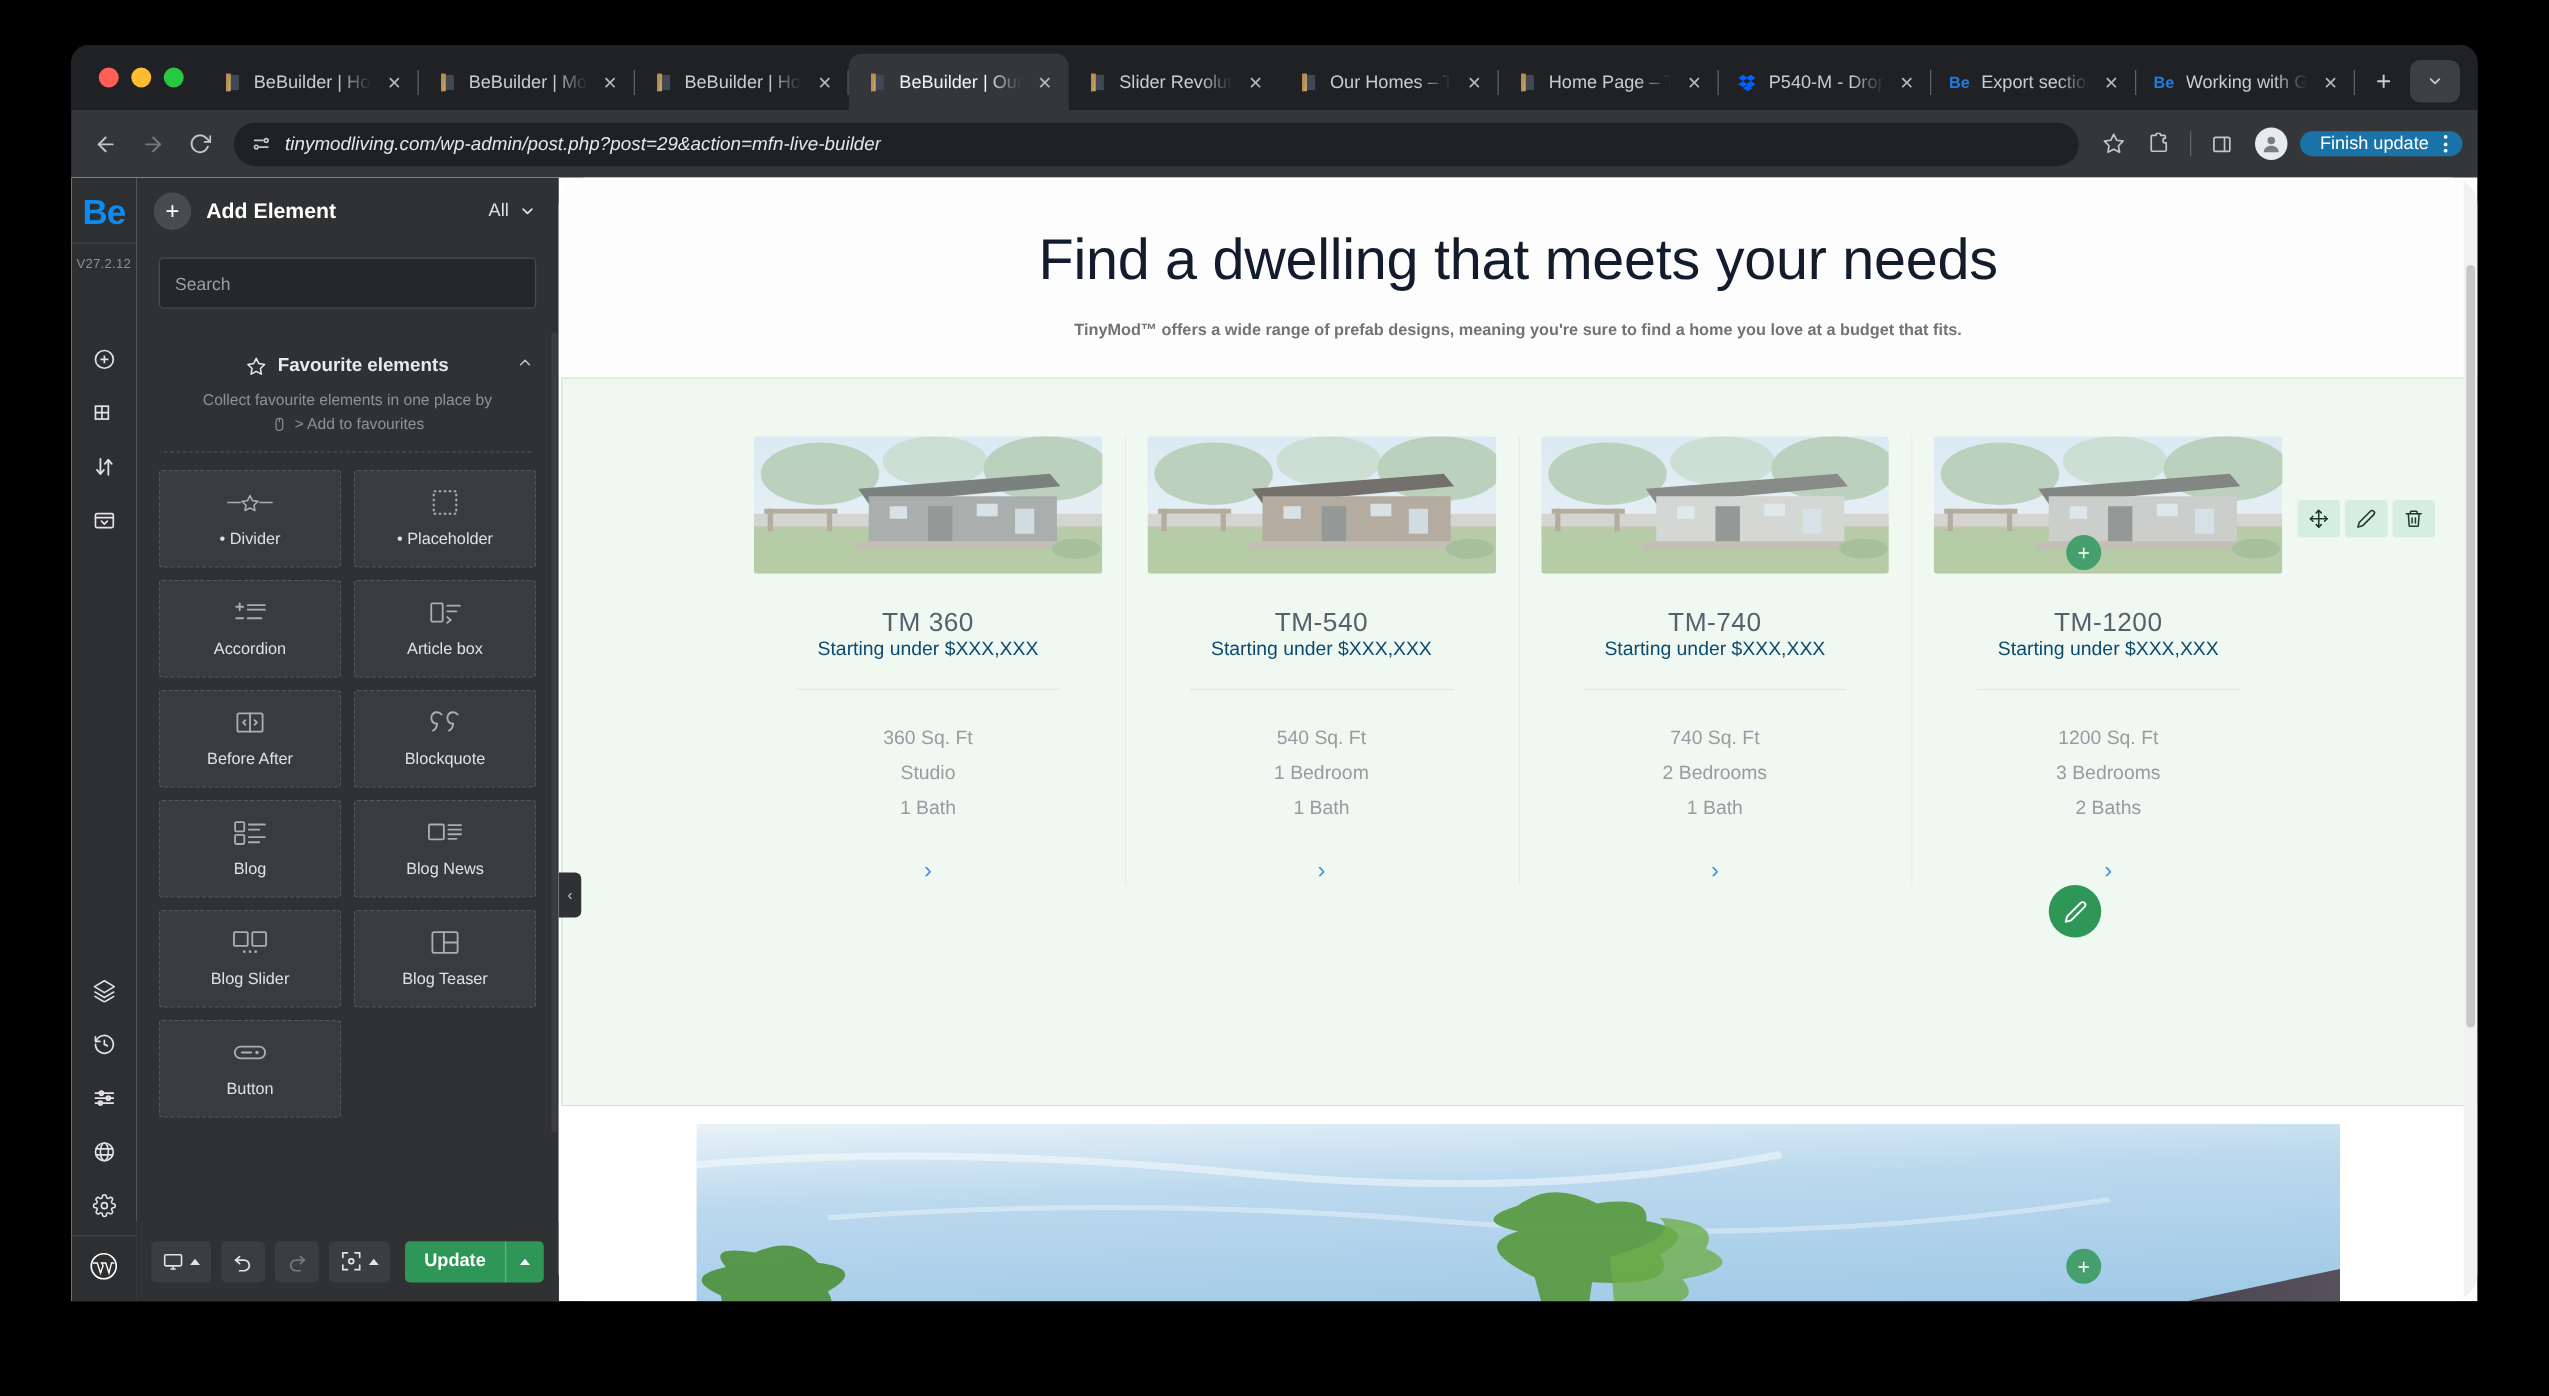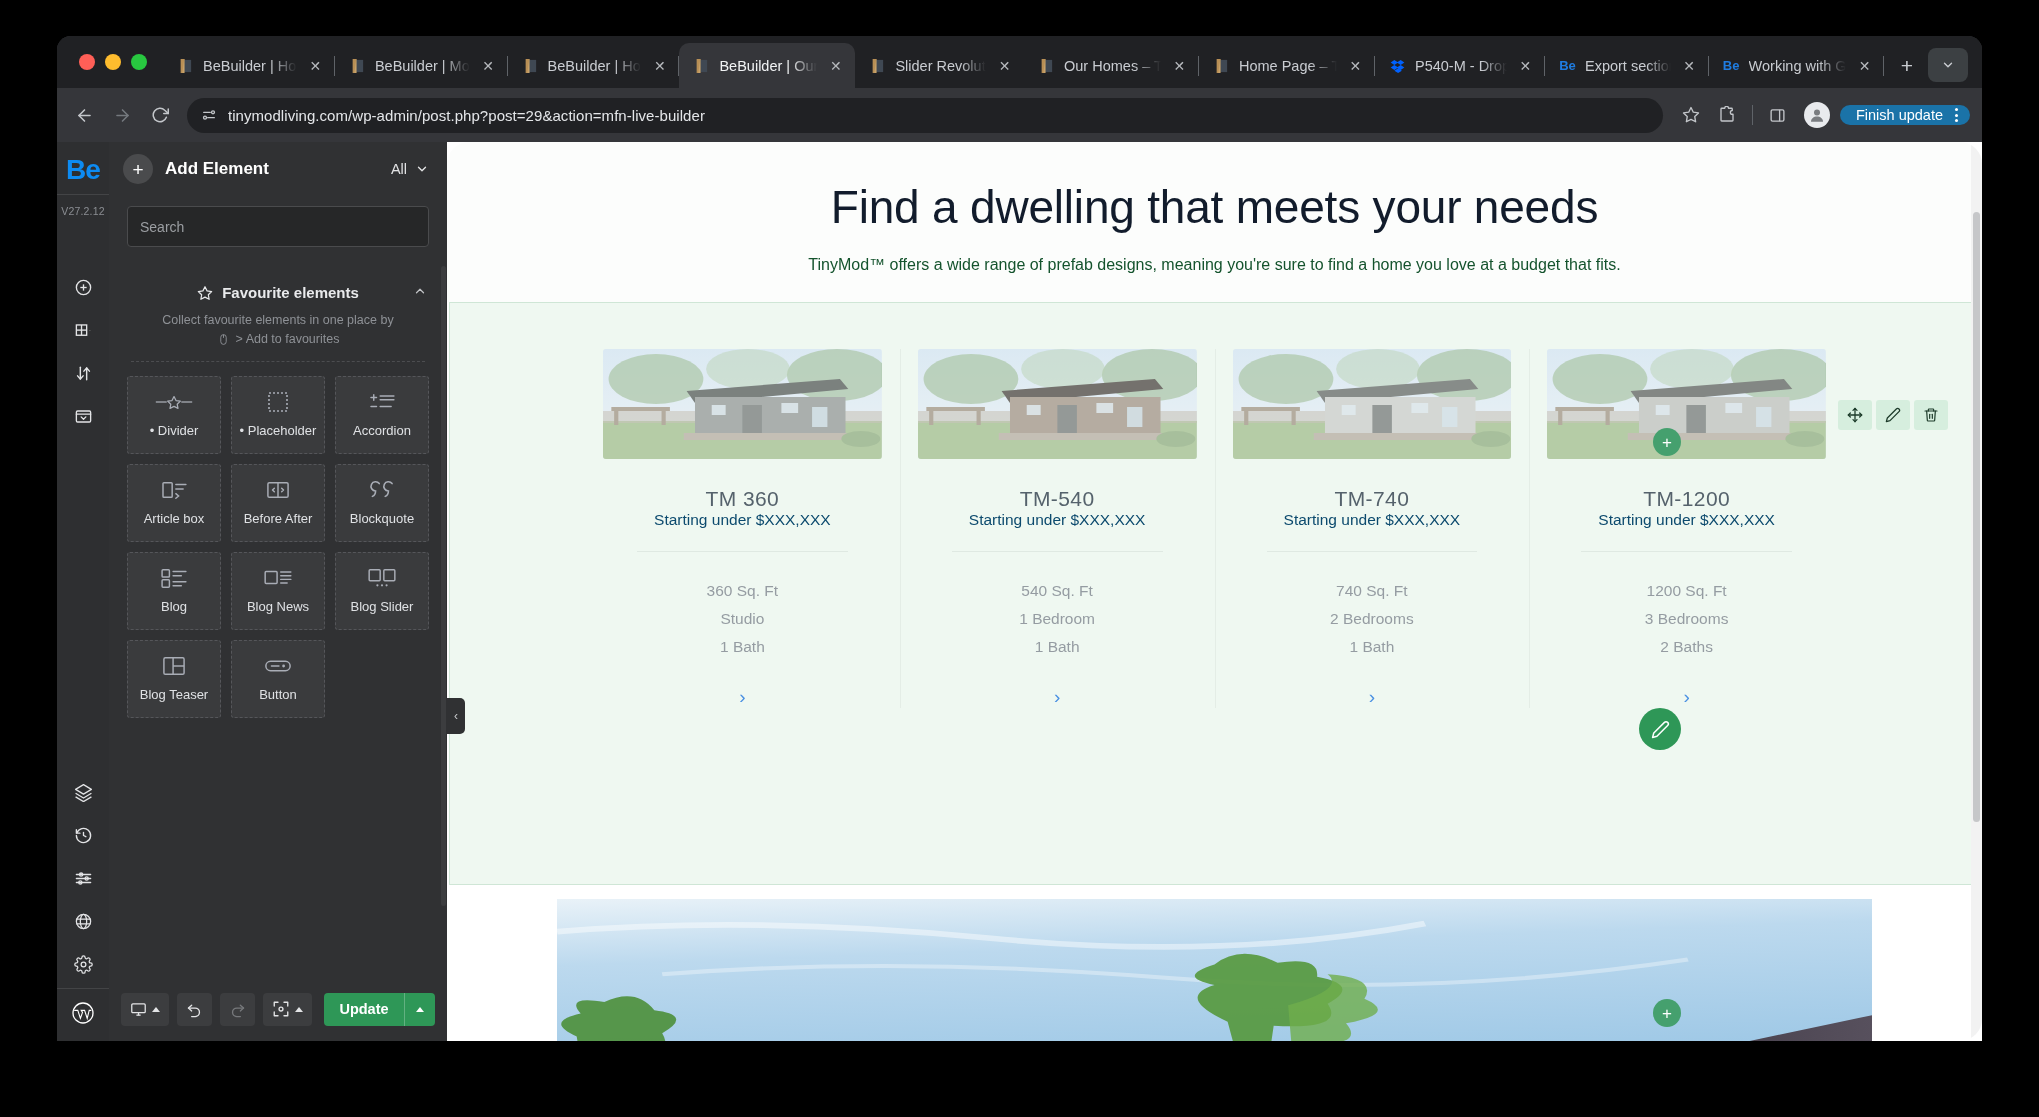--- a/index.html
+++ b/index.html
@@ -100,20 +100,21 @@
   #omnibox {
     flex: 1;
     height: 35px;
     background: #202124;
     border-radius: 18px;
     display: flex; align-items: center;
     padding: 0 14px;
     margin: 0 8px 0 6px;
     gap: 11px;
     min-width: 0;
+    font-style: italic;
   }
   #omnibox .url {
     font-size: 15px; color: #e4e6e9;
     white-space: nowrap; overflow: hidden; text-overflow: ellipsis;
     letter-spacing: 0.05px;
   }
   .tb-icon {
     width: 32px; height: 32px; flex: none;
     display: flex; align-items: center; justify-content: center;
     color: #c3c6ca;
@@ -212,21 +213,21 @@
     gap: 9px; margin-top: 37px; position: relative;
   }
   #fav-head .lbl { font-size: 15px; font-weight: bold; color: #e9eaec; }
   #fav-chevron { position: absolute; right: 6px; color: #c2c4c7; }
   #fav-desc { text-align: center; font-size: 12.5px; color: #8e9196; margin-top: 10px; line-height: 1.5; }
   #fav-desc .line2 { display: flex; align-items: center; justify-content: center; gap: 6px; }
   #fav-divider { border-top: 1px dashed #4c4d50; margin: 12px 8px 0; }
 
   #element-grid {
     display: grid;
-    grid-template-columns: 1fr 1fr 1fr;
+    grid-template-columns: 1fr 1fr;
     gap: 10px;
     margin-top: 14px;
     padding: 0 4px;
   }
   .el-card {
     border: 1px dashed #55565a;
     background: #3a3b3d;
     border-radius: 3px;
     height: 78px;
     display: flex; flex-direction: column;
@@ -282,21 +283,21 @@
     text-align: center;
     padding-top: 38px;
     background: #fcfdfc;
     height: 160px;
   }
   #hero-title {
     font-size: 46px; color: #121c2c; font-weight: normal;
     letter-spacing: -0.2px;
   }
   #hero-sub {
-    font-size: 16px; color: #14532d; margin-top: 22px;
+    font-size: 13px; color: #737373; margin-top: 22px; font-weight: bold;
   }
 
   #cards-section {
     position: relative;
     background: #eff8f1;
     border: 1px solid #cfe6d6;
     margin: 0 2px;
     height: 583px;
     padding-top: 46px;
   }

